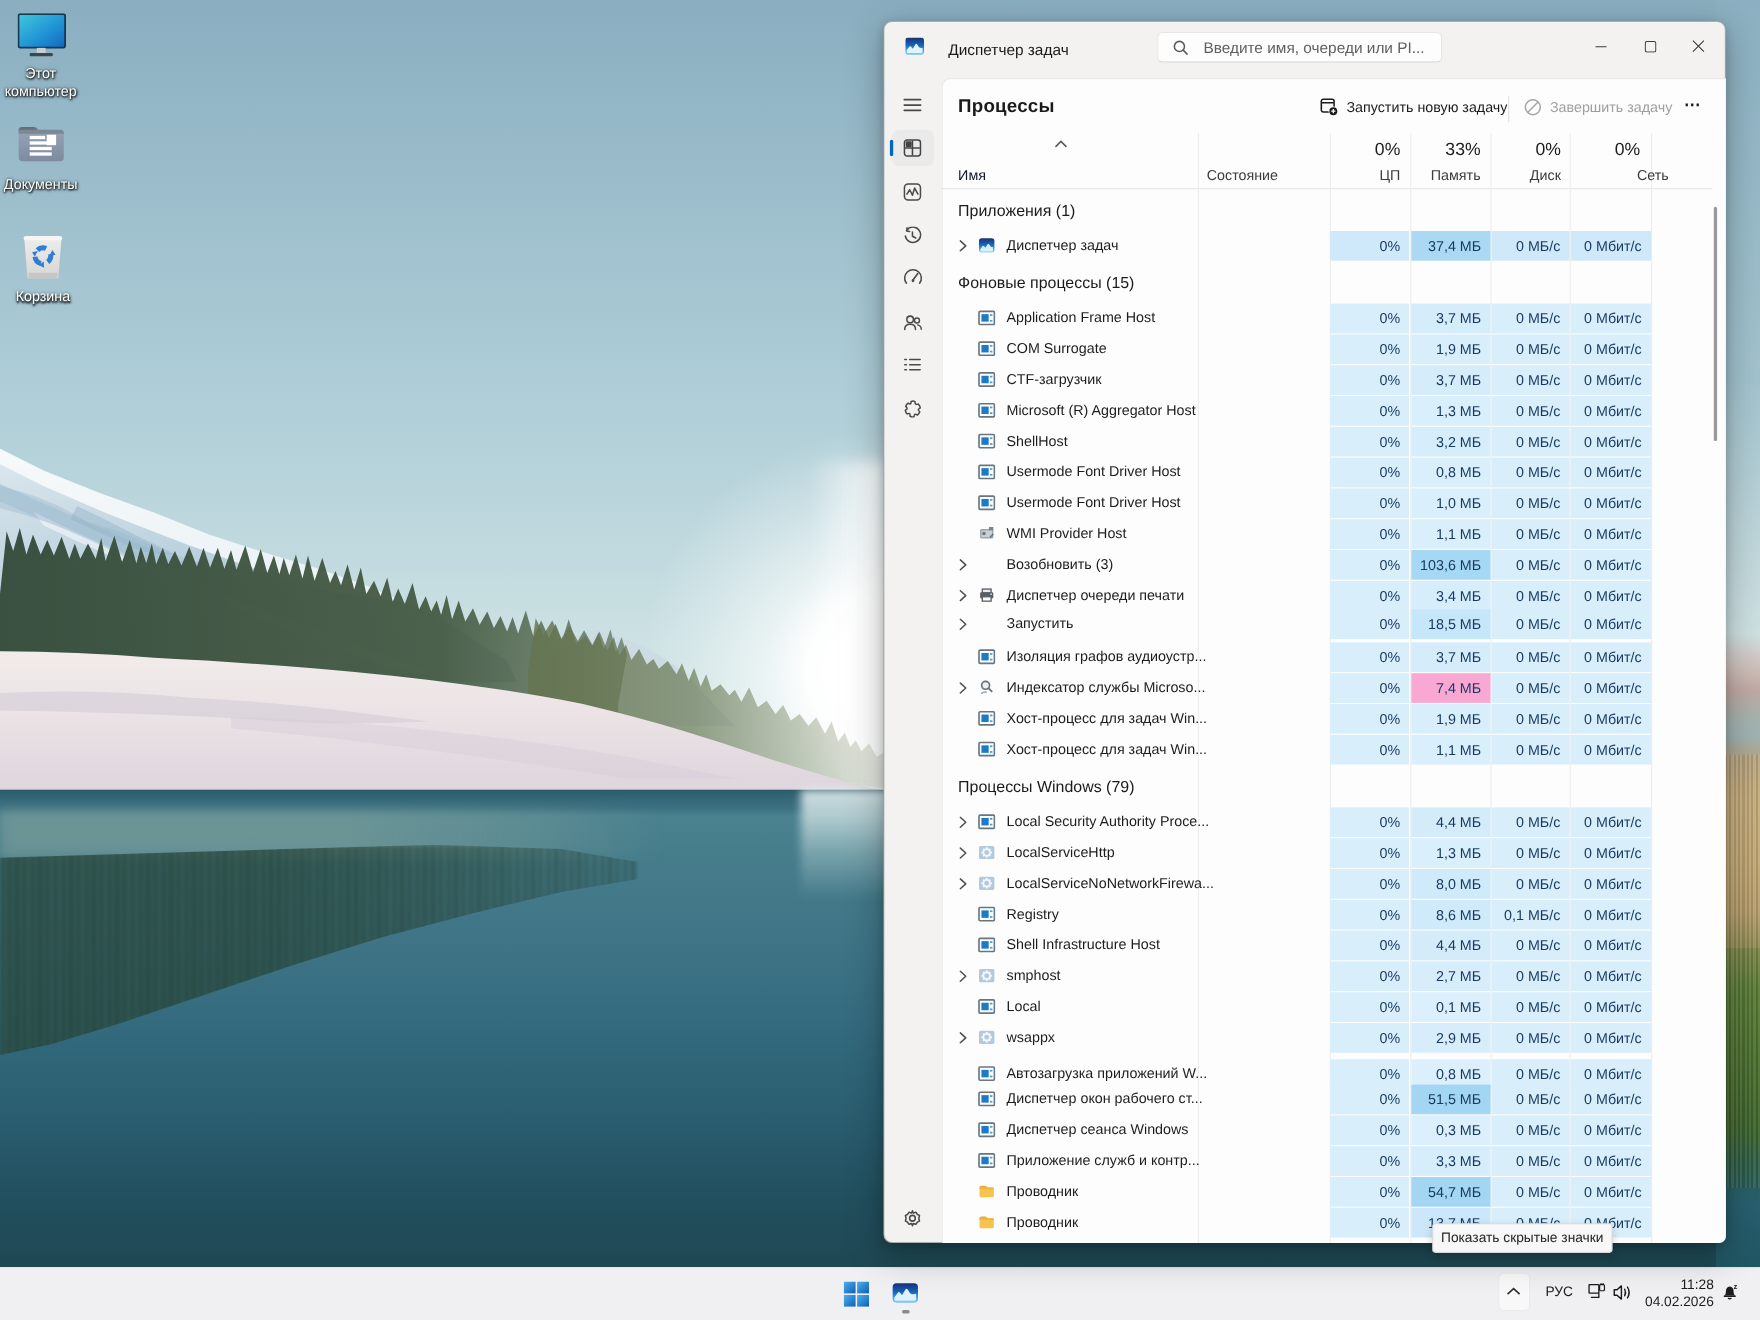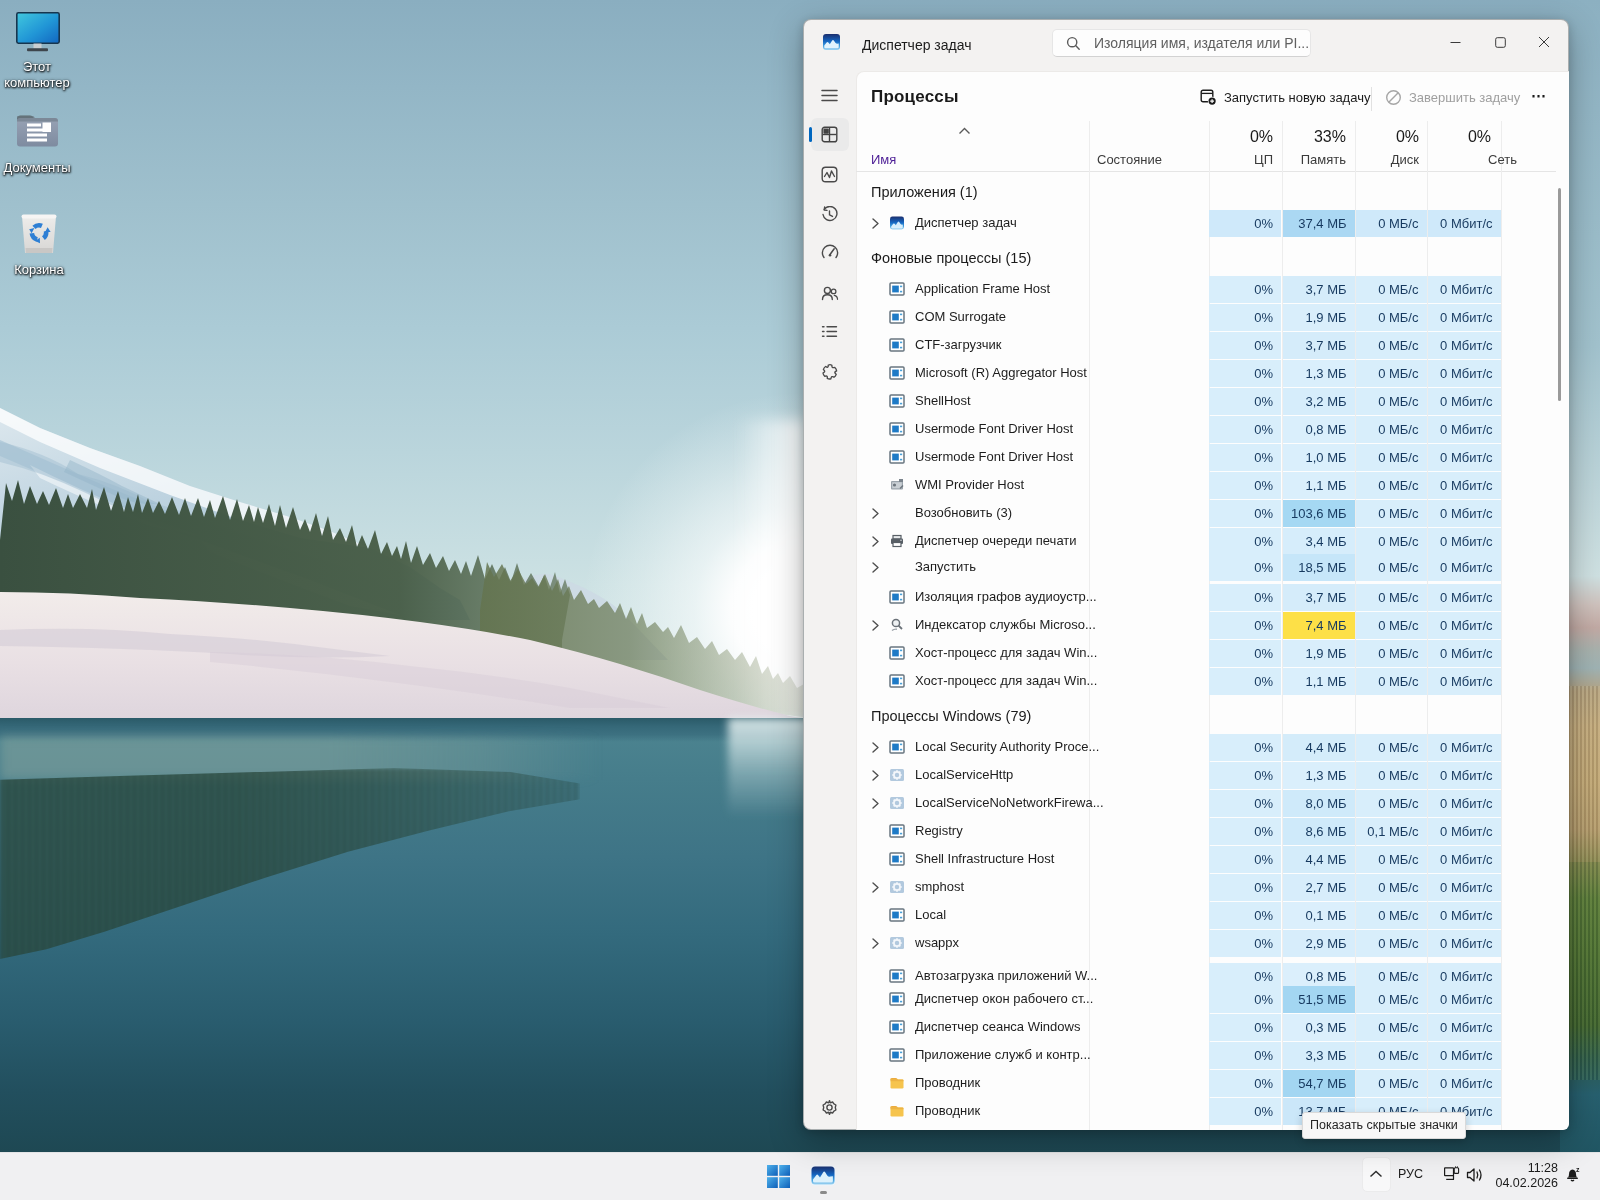--- a/index.html
+++ b/index.html
@@ -186,21 +186,21 @@
   <svg class="abs" style="left:810px;top:1165px" width="26" height="21" viewBox="0 0 26 21">
     <rect x="0.5" y="0.5" width="25" height="20" rx="4.5" fill="#eaf4fc" opacity=".9"></rect>
     <rect x="1.5" y="1.5" width="23" height="18" rx="3.5" fill="url(#tmg)"></rect>
     <path d="M3 14.5 L6.2 10.2 Q7.2 9 8.2 10.2 L10 12.4 L13.2 7.2 Q14.2 5.8 15.2 7.2 L17.2 10.4 Q18.2 12 20.4 11.6 L22.9 11.2 L22.9 16 Q22.9 17.6 21.3 17.6 L4.6 17.6 Q3 17.6 3 16.2 Z" fill="#dcf1fc"></path>
   </svg>
   <div class="abs" style="left:820px;top:1191px;width:7px;height:3px;border-radius:2px;background:#8a8a8a"></div>
   <div class="abs" style="left:1362px;top:1157px;width:29px;height:35px;background:#f8f8f9;border:1px solid #ebebec;border-radius:5px"></div>
   <svg class="abs" style="left:1369px;top:1169px" width="14" height="10" viewBox="0 0 14 10">
       <path d="M1.5 7.5 L7 2.5 L12.5 7.5" fill="none" stroke="#2f2f2f" stroke-width="1.5"></path>
     </svg>
-  <div class="abs" style="left:1398px;top:1165px;width:32px;height:19px;font-size:12.5px;color:#1c1c1c;text-align:left;line-height:19px">РУС</div>
+  <div class="abs" style="left:1398px;top:1165px;width:32px;height:19px;font-size:12.5px;color:#1c1c1c;text-align:right;line-height:19px">РУС</div>
   <svg class="abs" style="left:1442px;top:1165px" width="19" height="19" viewBox="0 0 19 19">
     <path d="M2 3.2 Q2 2.2 3 2.2 L11.5 2.2 L11.5 3.4 L3.4 3.4 Q3.2 3.4 3.2 3.6 L3.2 9.8 Q3.2 10 3.4 10 L11.5 10 L11.5 11.2 L3 11.2 Q2 11.2 2 10.2 Z" fill="#1c1c1c"></path>
     <line x1="11.5" y1="2.8" x2="11.5" y2="14.4" stroke="#1c1c1c" stroke-width="1.2"></line>
     <line x1="4.2" y1="14.4" x2="12" y2="14.4" stroke="#1c1c1c" stroke-width="1.2"></line>
     <rect x="12.2" y="2.8" width="4.4" height="5.6" rx="1" fill="none" stroke="#1c1c1c" stroke-width="1.1"></rect>
     <line x1="13.5" y1="1.4" x2="13.5" y2="2.6" stroke="#1c1c1c" stroke-width="1"></line>
     <line x1="15.4" y1="1.4" x2="15.4" y2="2.6" stroke="#1c1c1c" stroke-width="1"></line>
   </svg>
   <svg class="abs" style="left:1466px;top:1167px" width="18" height="16" viewBox="0 0 18 16">
     <path d="M1.5 5.5 L4 5.5 L8 2 L8 14 L4 10.5 L1.5 10.5 Z" fill="none" stroke="#1c1c1c" stroke-width="1.3" stroke-linejoin="round"></path>
@@ -288,21 +288,21 @@
     <svg id="tmico" width="17" height="16" viewBox="0 0 16 15">
         <rect x="0" y="0" width="16" height="15" rx="2.8" fill="url(#tmg)"></rect>
         <path d="M1.2 10.8 L3.4 7.9 Q4.2 7 5 7.9 L6.4 9.6 L8.6 6 Q9.4 5 10.2 6 L11.6 8.2 Q12.4 9.3 14.8 9 L14.8 12.2 Q14.8 13.4 13.6 13.4 L2.4 13.4 Q1.2 13.4 1.2 12.4 Z" fill="#e2f3fd"></path>
       </svg>
     <div id="wtitle">Диспетчер задач</div>
     <div id="search">
         <svg width="15" height="15" viewBox="0 0 15 15">
           <circle cx="6.2" cy="6.2" r="4.6" fill="none" stroke="#5a5a5a" stroke-width="1.4"></circle>
           <line x1="9.6" y1="9.6" x2="13.2" y2="13.2" stroke="#5a5a5a" stroke-width="1.4" stroke-linecap="round"></line>
         </svg>
-        <span>Изоляция имя, издателя или PI...</span>
+        <span>Введите имя, очереди или PI...</span>
       </div>
     <div class="wbtn" style="left:628px">
         <svg width="11" height="11" viewBox="0 0 11 11">
           <line x1="0.5" y1="5.5" x2="10.5" y2="5.5" stroke="#3a3a3a" stroke-width="1"></line>
         </svg>
       </div>
     <div class="wbtn" style="left:673px">
         <svg width="11" height="11" viewBox="0 0 11 11">
           <rect x="0.7" y="0.7" width="9.6" height="9.6" rx="1.6" fill="none" stroke="#3a3a3a" stroke-width="1"></rect>
         </svg>
@@ -390,21 +390,21 @@
     <div id="thead"></div>
     <div class="vline" style="left:284.5px"></div>
     <div class="vline" style="left:404.5px"></div>
     <div class="vline" style="left:477.5px"></div>
     <div class="vline" style="left:550.5px"></div>
     <div class="vline" style="left:622.5px"></div>
     <div class="vline" style="left:696.5px"></div>
     <svg style="position:absolute;left:154px;top:107px" width="13" height="8" viewBox="0 0 13 8">
         <path d="M1.5 6.5 L6.5 1.5 L11.5 6.5" fill="none" stroke="#5a5a5a" stroke-width="1.4"></path>
       </svg>
-    <div style="position:absolute;left:67px;top:132px;font-size:13px;color:#4c1d95">Имя</div>
+    <div style="position:absolute;left:67px;top:132px;font-size:13px;color:#0f172a">Имя</div>
     <div style="position:absolute;left:293px;top:132px;font-size:13px;color:#3b3b3b">Состояние</div>
     <div class="hval" style="left:405px">0%</div>
       <div class="hlab" style="left:405px">ЦП</div>
     <div class="hval" style="left:478px">33%</div>
       <div class="hlab" style="left:478px">Память</div>
     <div class="hval" style="left:551px">0%</div>
       <div class="hlab" style="left:551px">Диск</div>
     <div class="hval" style="left:623px">0%</div>
       <div class="hlab" style="left:649px">Сеть</div>
     <div id="rows">
@@ -549,21 +549,21 @@
         </div>
     <div class="row" style="top:591px">
           <svg class="ch" width="7" height="11" viewBox="0 0 7 11">
             <use href="#chevr"></use>
           </svg>
           <svg class="ic" viewBox="0 0 16 16">
             <use href="#idx"></use>
           </svg>
           <span class="nm">Индексатор службы Microso...</span>
           <span class="cell c1" style="background:#d8eefb">0%</span>
-          <span class="cell c2" style="background:#fde047">7,4 МБ</span>
+          <span class="cell c2" style="background:#f9a8d4">7,4 МБ</span>
           <span class="cell c3" style="background:#d8eefb">0 МБ/с</span>
           <span class="cell c4" style="background:#d8eefb">0 Мбит/с</span>
         </div>
     <div class="row" style="top:619px">
           <svg class="ic" viewBox="0 0 16 16">
             <use href="#exe"></use>
           </svg>
           <span class="nm">Хост-процесс для задач Win...</span>
           <span class="cell c1" style="background:#d8eefb">0%</span>
           <span class="cell c2" style="background:#d9eefb">1,9 МБ</span>

